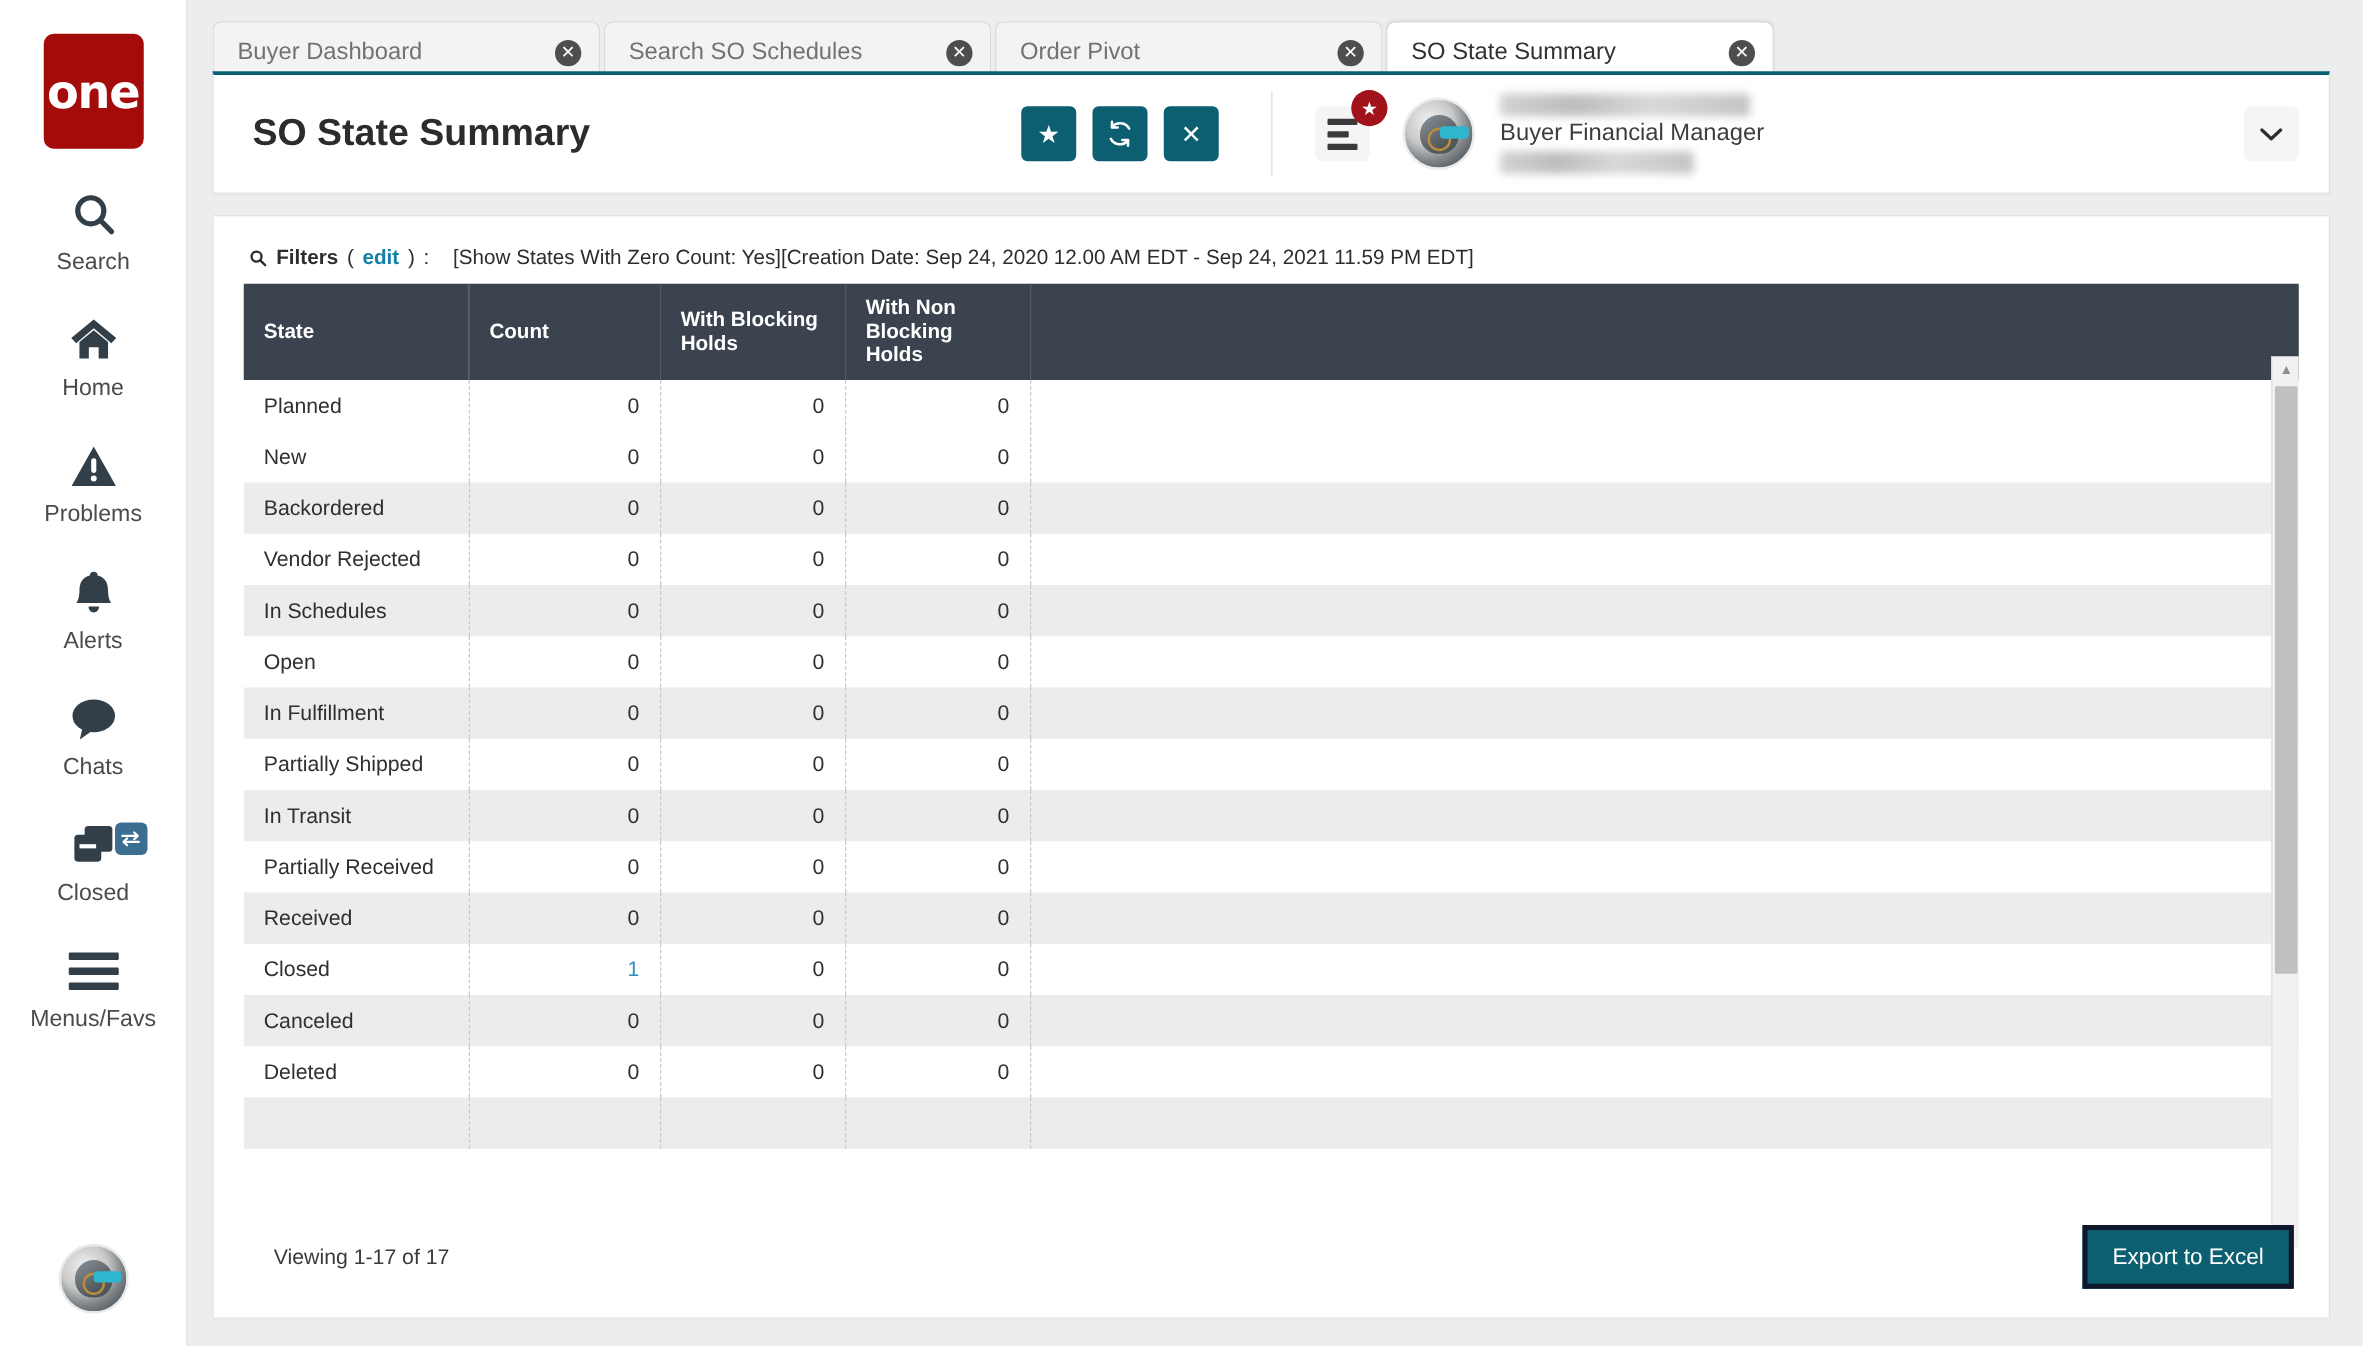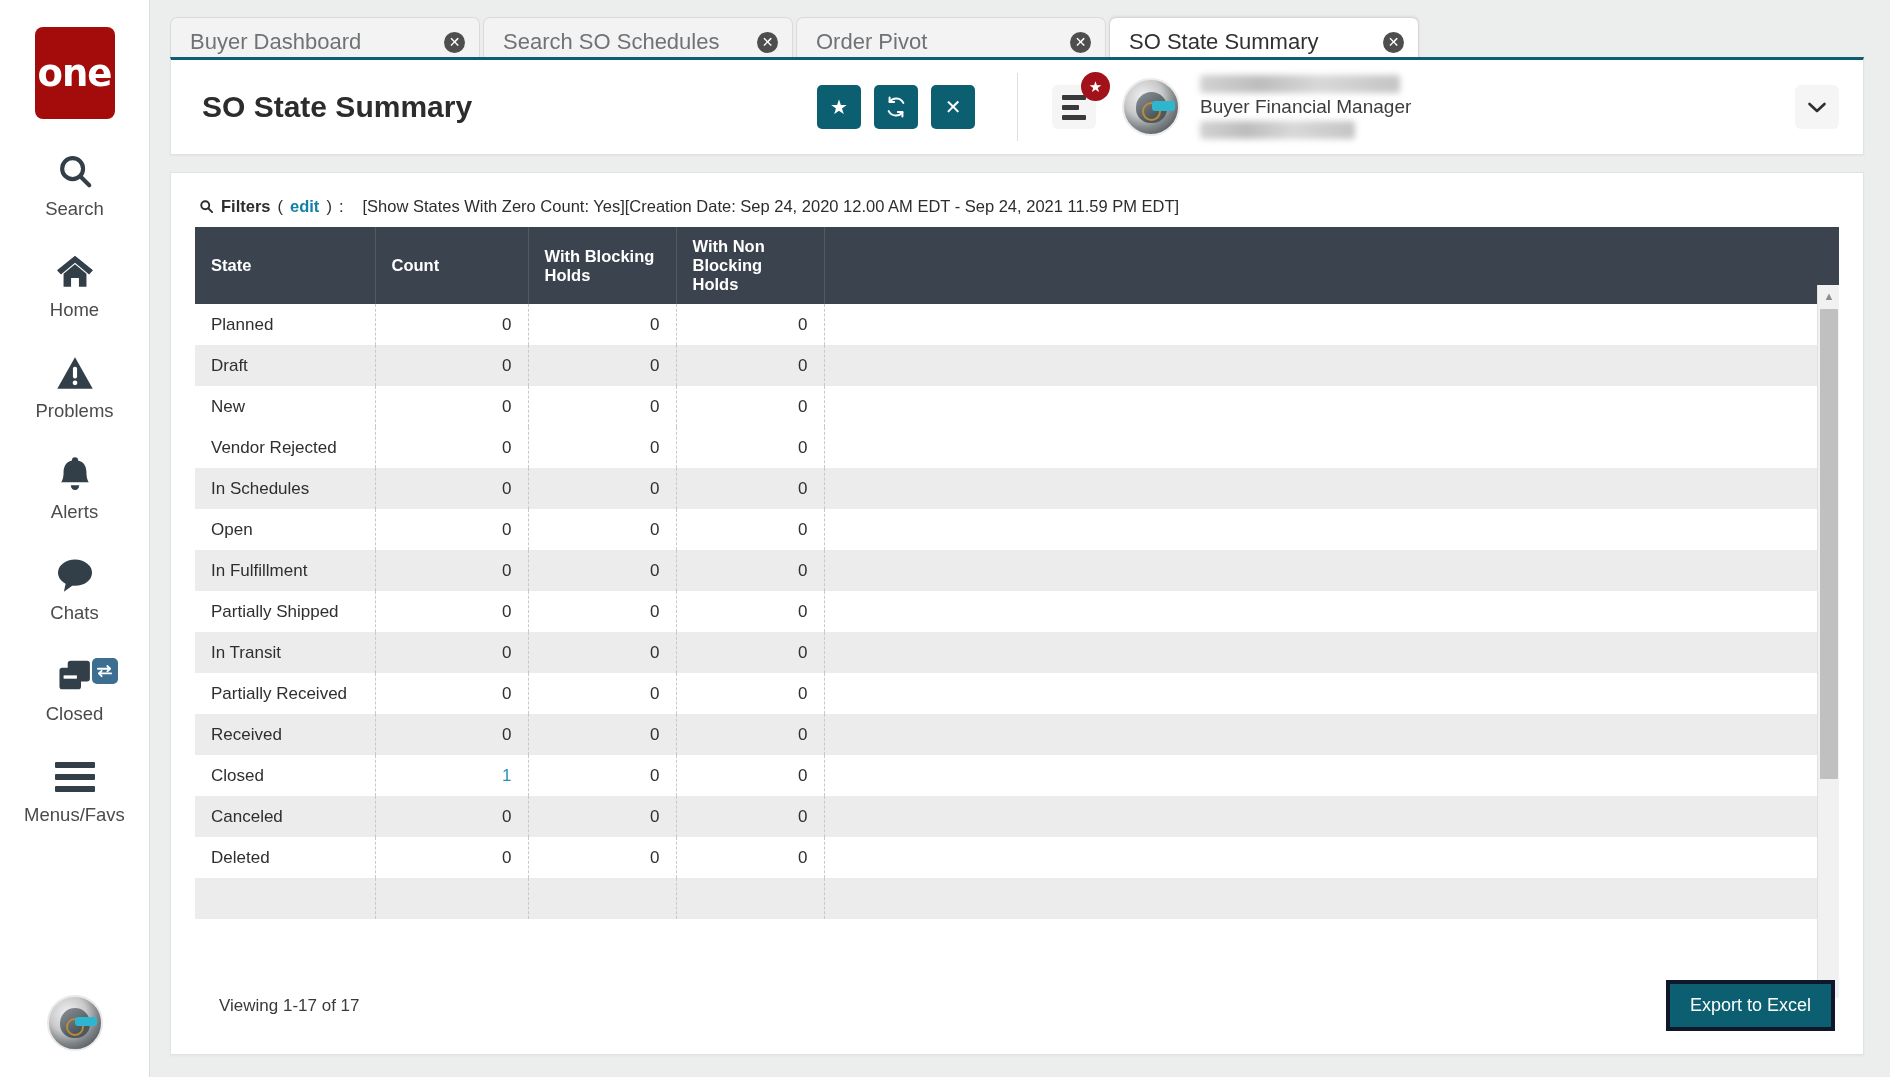--- a/index.html
+++ b/index.html
@@ -79,21 +79,21 @@
     width: 310px; height: 49px;
     background: #f3f3f3;
     border: 1px solid #dadada; border-bottom: none;
     border-radius: 7px 7px 0 0;
     margin-right: 3px;
     display: flex; align-items: center;
     padding: 0 14px 0 19px;
     position: relative;
     cursor: pointer;
   }
-  .tab .tlabel { font-size: 22px; color: #6f7376; flex: 1 1 auto; white-space: nowrap; overflow:hidden; }
+  .tab .tlabel { font-size: 19px; color: #6f7376; flex: 1 1 auto; white-space: nowrap; overflow:hidden; }
   .tab.active { background: #ffffff; border-color: #d6d6d6; box-shadow: 0 -1px 3px rgba(0,0,0,.07); }
   .tab.active .tlabel { color: #313131; }
   .tclose {
     width: 21px; height: 21px; border-radius: 50%;
     background: #4e4e4e; color: #fff;
     display:flex; align-items:center; justify-content:center;
     font-size: 14px; font-weight: 700; line-height: 1;
     flex: 0 0 21px; cursor: pointer;
     font-family: "DejaVu Sans", sans-serif;
   }
@@ -438,29 +438,29 @@
                 <col>
             </colgroup>
             <tbody id="rows">
                 <tr>
                   <td>Planned</td>
                   <td class="num">0</td>
                   <td class="num">0</td>
                   <td class="num">0</td>
                   <td class="blank"></td>
                 </tr>
-                <tr class="alt">
-                  <td>Draft</td>
-                  <td class="num">0</td>
-                  <td class="num">0</td>
-                  <td class="num">0</td>
-                  <td class="blank"></td>
-                </tr>
                 <tr>
                   <td>New</td>
+                  <td class="num">0</td>
+                  <td class="num">0</td>
+                  <td class="num">0</td>
+                  <td class="blank"></td>
+                </tr>
+                <tr class="alt">
+                  <td>Backordered</td>
                   <td class="num">0</td>
                   <td class="num">0</td>
                   <td class="num">0</td>
                   <td class="blank"></td>
                 </tr>
                 <tr>
                   <td>Vendor Rejected</td>
                   <td class="num">0</td>
                   <td class="num">0</td>
                   <td class="num">0</td>

